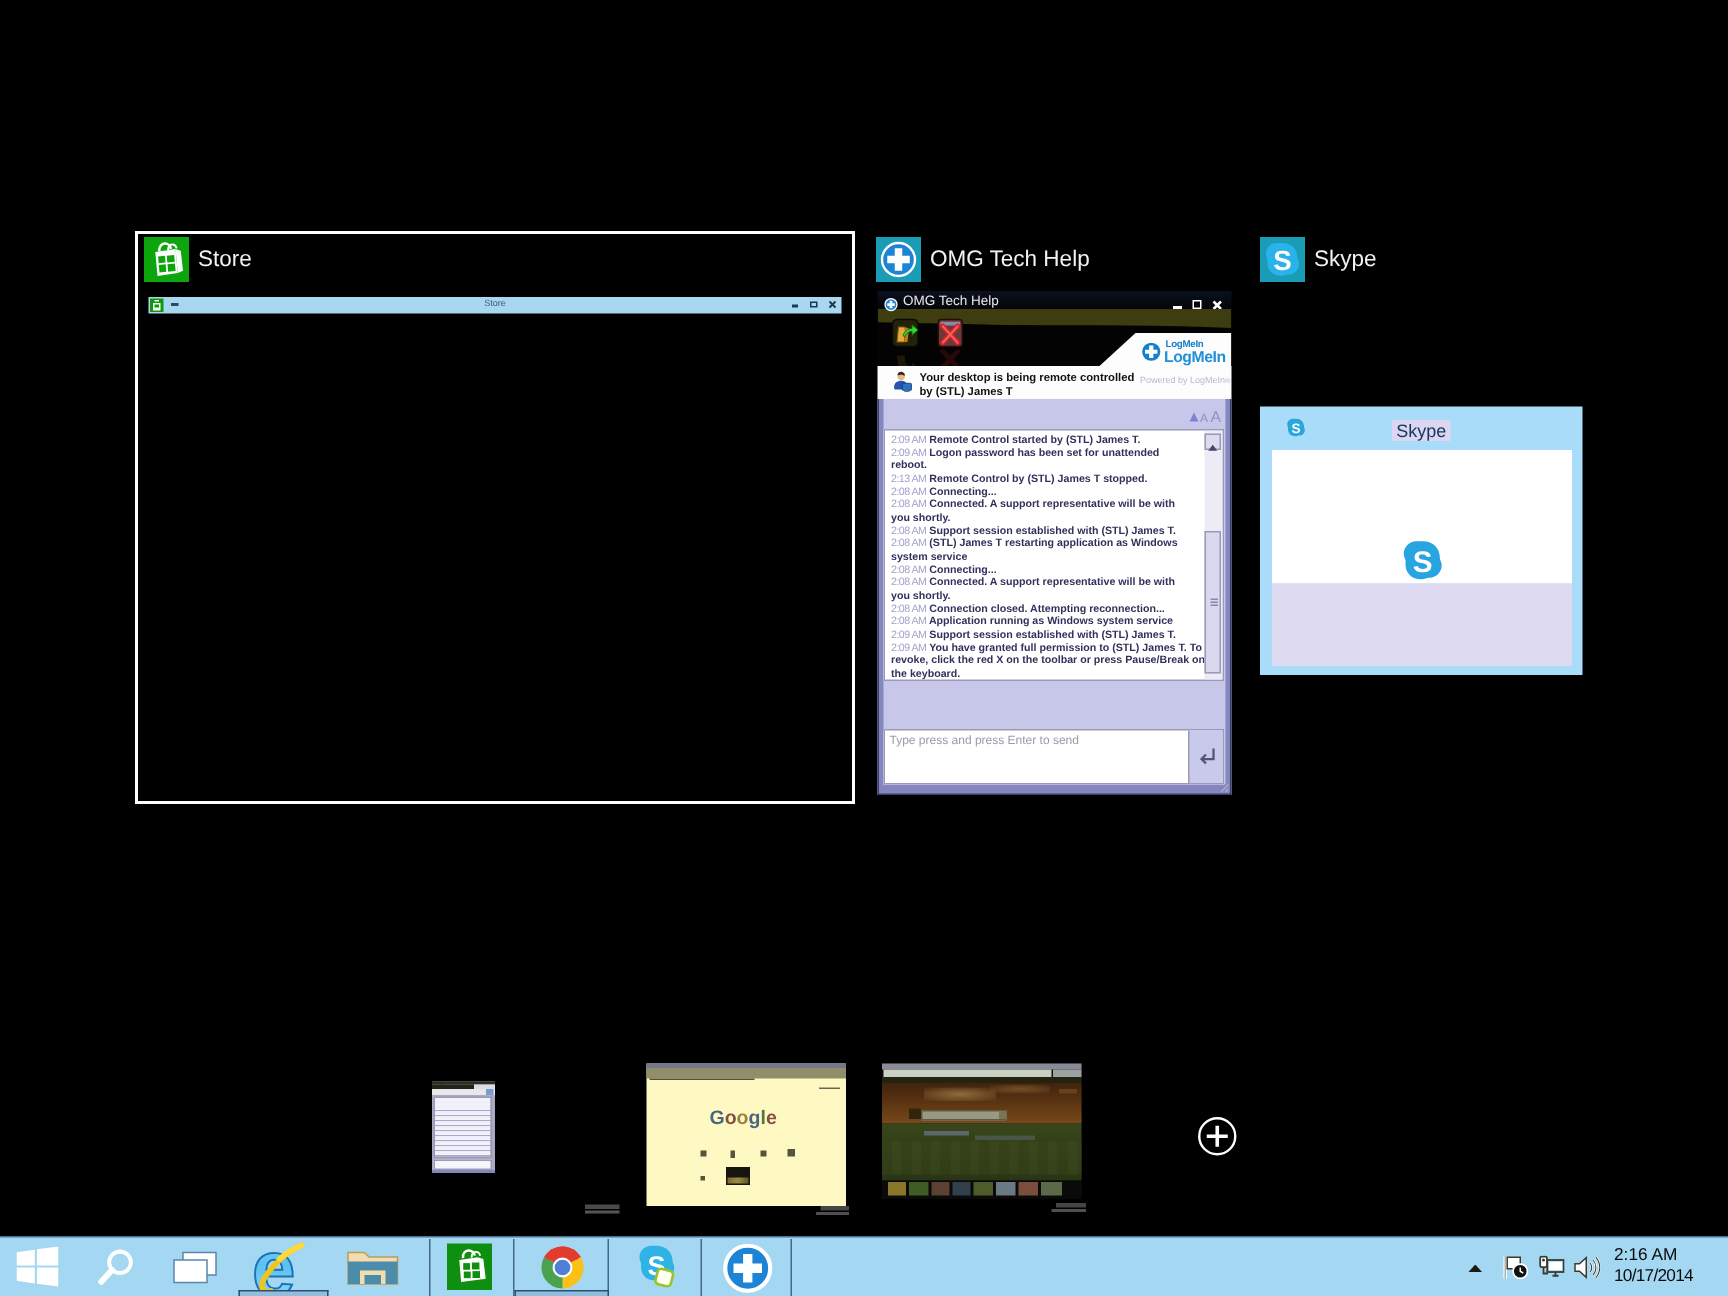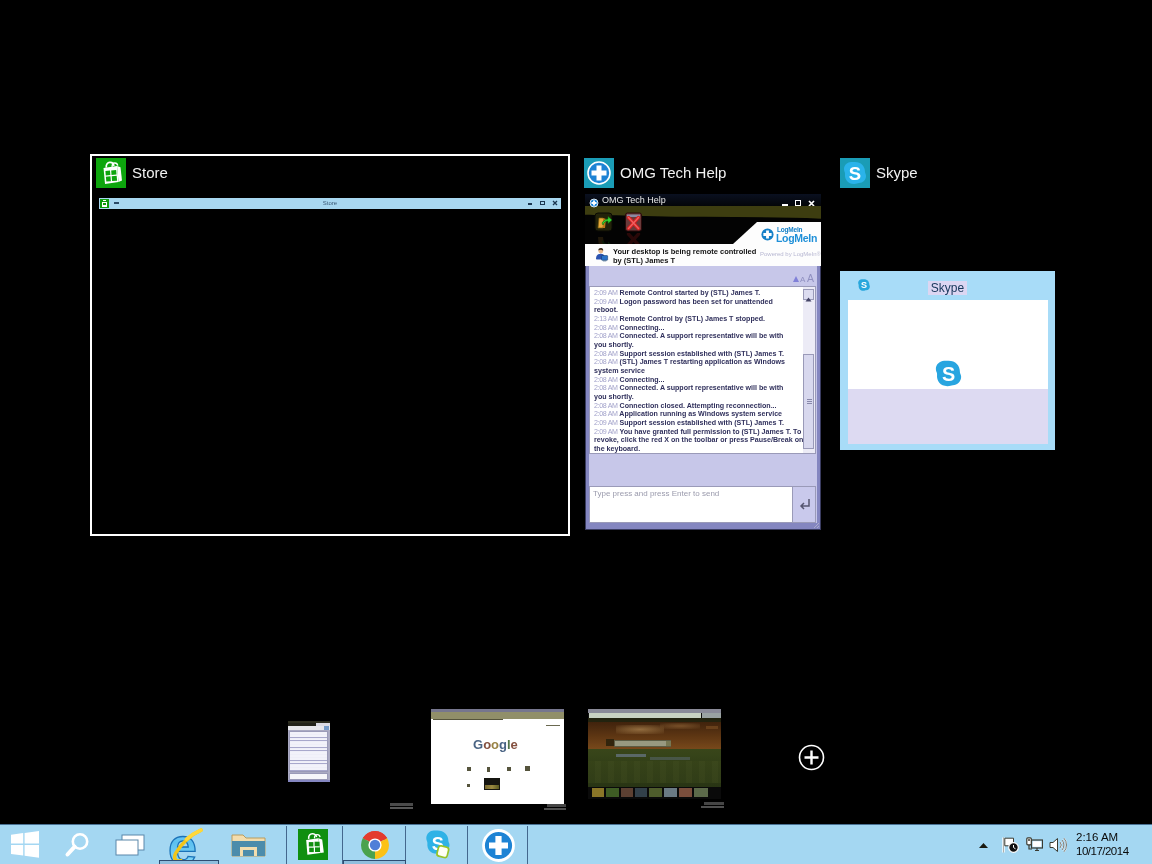--- a/index.html
+++ b/index.html
@@ -200,21 +200,21 @@
     <div class="abs" style="left:0;top:5px;width:42px;height:4px;background:#e8e8ec;"></div>
     <div class="abs" style="left:1px;top:10px;width:39px;height:41px;border:1px solid #9a9ab8;background-image:repeating-linear-gradient(#f2f2fa 0 1.7px,#a8a8cc 1.7px 2.3px,#eeeef8 2.3px 3.3px);"></div>
     <div class="abs" style="left:1px;top:52px;width:39px;height:7px;background:#f6f6fa;border:1px solid #9a9ab8;"></div>
     <div class="abs" style="left:0;top:59px;width:42px;height:2px;background:#8486c0;"></div>
     <div class="abs" style="left:36px;top:5px;width:5px;height:4px;background:#5a8ac0;opacity:.8;"></div>
   </div>
 
   <div class="abs" style="left:390px;top:803px;width:23px;height:2.5px;background:#6a6a6a;opacity:.7;"></div>
   <div class="abs" style="left:390px;top:806.5px;width:23px;height:2.5px;background:#7a7a7a;opacity:.7;"></div>
 
-  <div class="abs" style="left:431px;top:709px;width:133px;height:95px;background:#ffffff;">
+  <div class="abs" style="left:431px;top:709px;width:133px;height:95px;background:#fef9c3;">
     <div class="abs" style="left:0;top:0;width:133px;height:3px;background:#76768e;"></div>
     <div class="abs" style="left:0;top:3px;width:133px;height:7px;background:#918f69;"></div>
     <div class="abs" style="left:2px;top:10px;width:70px;height:1.4px;background:#55543c;"></div>
     <div class="abs" style="left:115px;top:16px;width:14px;height:1.4px;background:#6a6950;"></div>
     <div class="abs" style="left:42px;top:28px;width:60px;height:15px;font-size:13px;font-weight:bold;">
       <span style="color:#4a6484">G</span><span style="color:#84503f">o</span><span style="color:#988244">o</span><span style="color:#4a6484">g</span><span style="color:#527548">l</span><span style="color:#84503f">e</span>
     </div>
     <div class="abs" style="left:36px;top:58px;width:4px;height:4px;background:#55543c;"></div>
     <div class="abs" style="left:56px;top:58px;width:3px;height:5px;background:#55543c;"></div>
     <div class="abs" style="left:76px;top:58px;width:4px;height:4px;background:#55543c;"></div>

